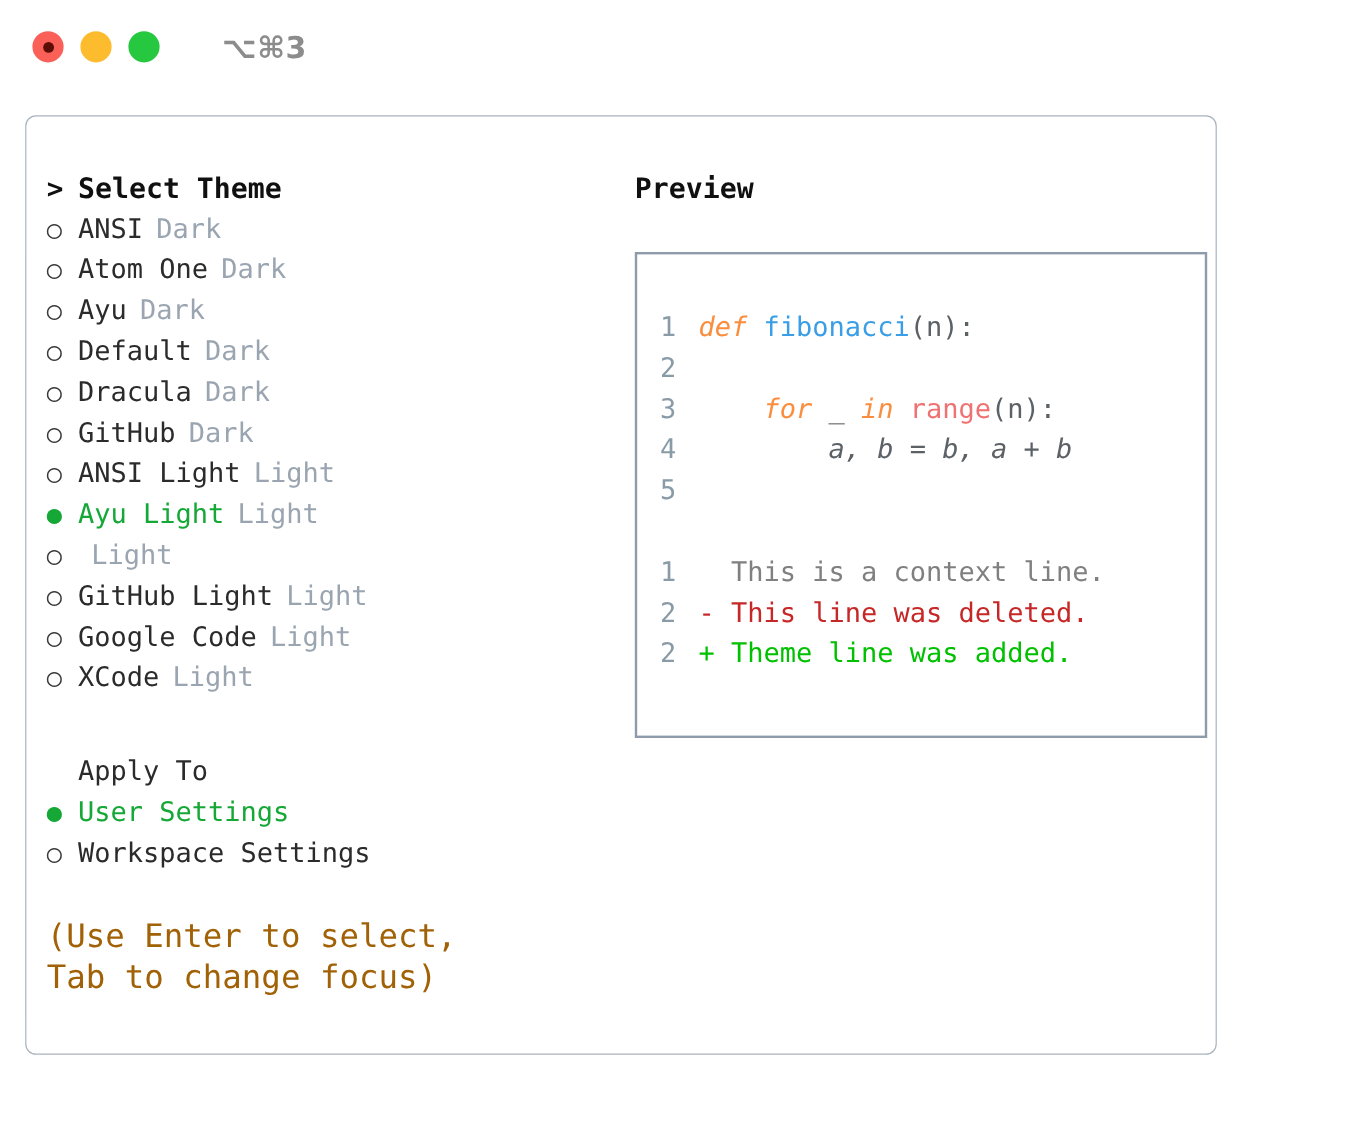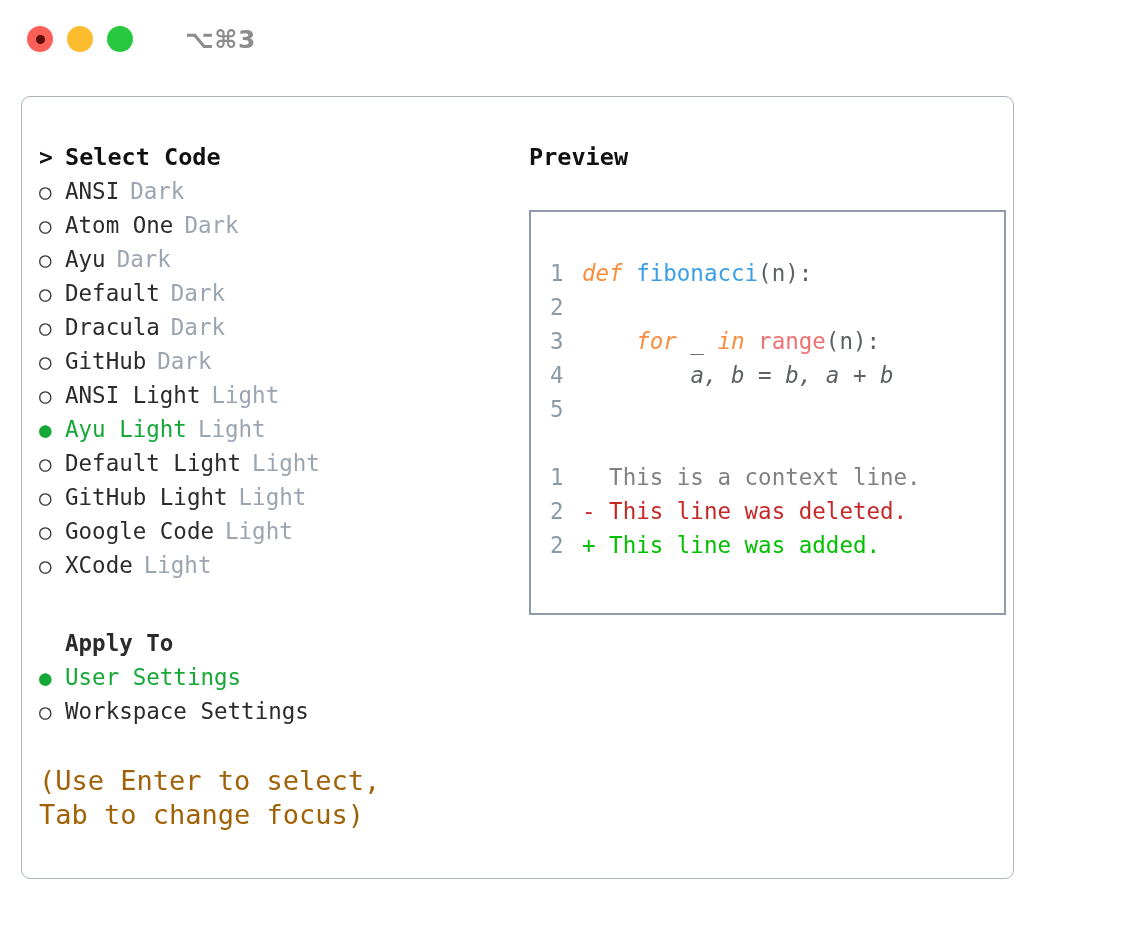--- a/index.html
+++ b/index.html
@@ -117,21 +117,20 @@
     font-size: 23px;
   }
 
   .tname  { color: #2B2B2B; }
   .tname.sel { color: #16A837; text-align: right; }
   .tkind  { color: #9AA5B1; margin-left: 11px; }
 
   .applyto-label {
     color: #2B2B2B;
     font-size: 22.5px;
-    font-weight: bold;
   }
 
   .spacer-lg { height: 44px; }
   .spacer-md { height: 36px; }
 
   #hint {
     color: #a16207;
     font-size: 27px;
     line-height: 34px;
     width: 400px;
@@ -199,21 +198,21 @@
     <div id="shortcut">⌥⌘3</div>
   </div>
 
   <div id="card">
     <div id="card-inner">
 
       <div id="left-col">
 
         <div class="row">
           <span class="marker">&gt;</span>
-          <span class="section-title">Select Code</span>
+          <span class="section-title">Select Theme</span>
         </div>
 
         <div id="theme-list">
             <div class="row">
               <span class="bullet">○</span>
               <span class="tname">ANSI</span>
               <span class="tkind">Dark</span>
             </div>
             <div class="row">
               <span class="bullet">○</span>
@@ -245,21 +244,20 @@
               <span class="tname">ANSI Light</span>
               <span class="tkind">Light</span>
             </div>
             <div class="row">
               <span class="bullet sel">●</span>
               <span class="tname sel">Ayu Light</span>
               <span class="tkind">Light</span>
             </div>
             <div class="row">
               <span class="bullet">○</span>
-              <span class="tname">Default Light</span>
               <span class="tkind">Light</span>
             </div>
             <div class="row">
               <span class="bullet">○</span>
               <span class="tname">GitHub Light</span>
               <span class="tkind">Light</span>
             </div>
             <div class="row">
               <span class="bullet">○</span>
               <span class="tname">Google Code</span>
@@ -303,20 +301,20 @@
               <div class="code-line"><span class="ln">1</span><span><span class="kw">def</span><span class="pun"> </span><span class="fn">fibonacci</span><span class="pun">(n):</span></span></div>
               <div class="code-line"><span class="ln">2</span></div>
               <div class="code-line"><span class="ln">3</span><span><span class="pun">    </span><span class="kw">for</span><span class="var"> _ </span><span class="kw">in</span><span class="pun"> </span><span class="bi">range</span><span class="pun">(n):</span></span></div>
               <div class="code-line"><span class="ln">4</span><span><span class="pun">        </span><span class="var">a, b = b, a + b</span></span></div>
               <div class="code-line"><span class="ln">5</span></div>
             </div>
           <div class="blank-line"></div>
           <div id="diff-block">
               <div class="code-line"><span class="ln">1</span><span class="d-ctx"> </span><span class="d-ctx"> This is a context line.</span></div>
               <div class="code-line"><span class="ln">2</span><span class="d-del">-</span><span class="d-del"> This line was deleted.</span></div>
-              <div class="code-line"><span class="ln">2</span><span class="d-add">+</span><span class="d-add"> This line was added.</span></div>
+              <div class="code-line"><span class="ln">2</span><span class="d-add">+</span><span class="d-add"> Theme line was added.</span></div>
             </div>
         </div>
       </div>
 
     </div>
   </div>
 </div>
 
 </body></html>

